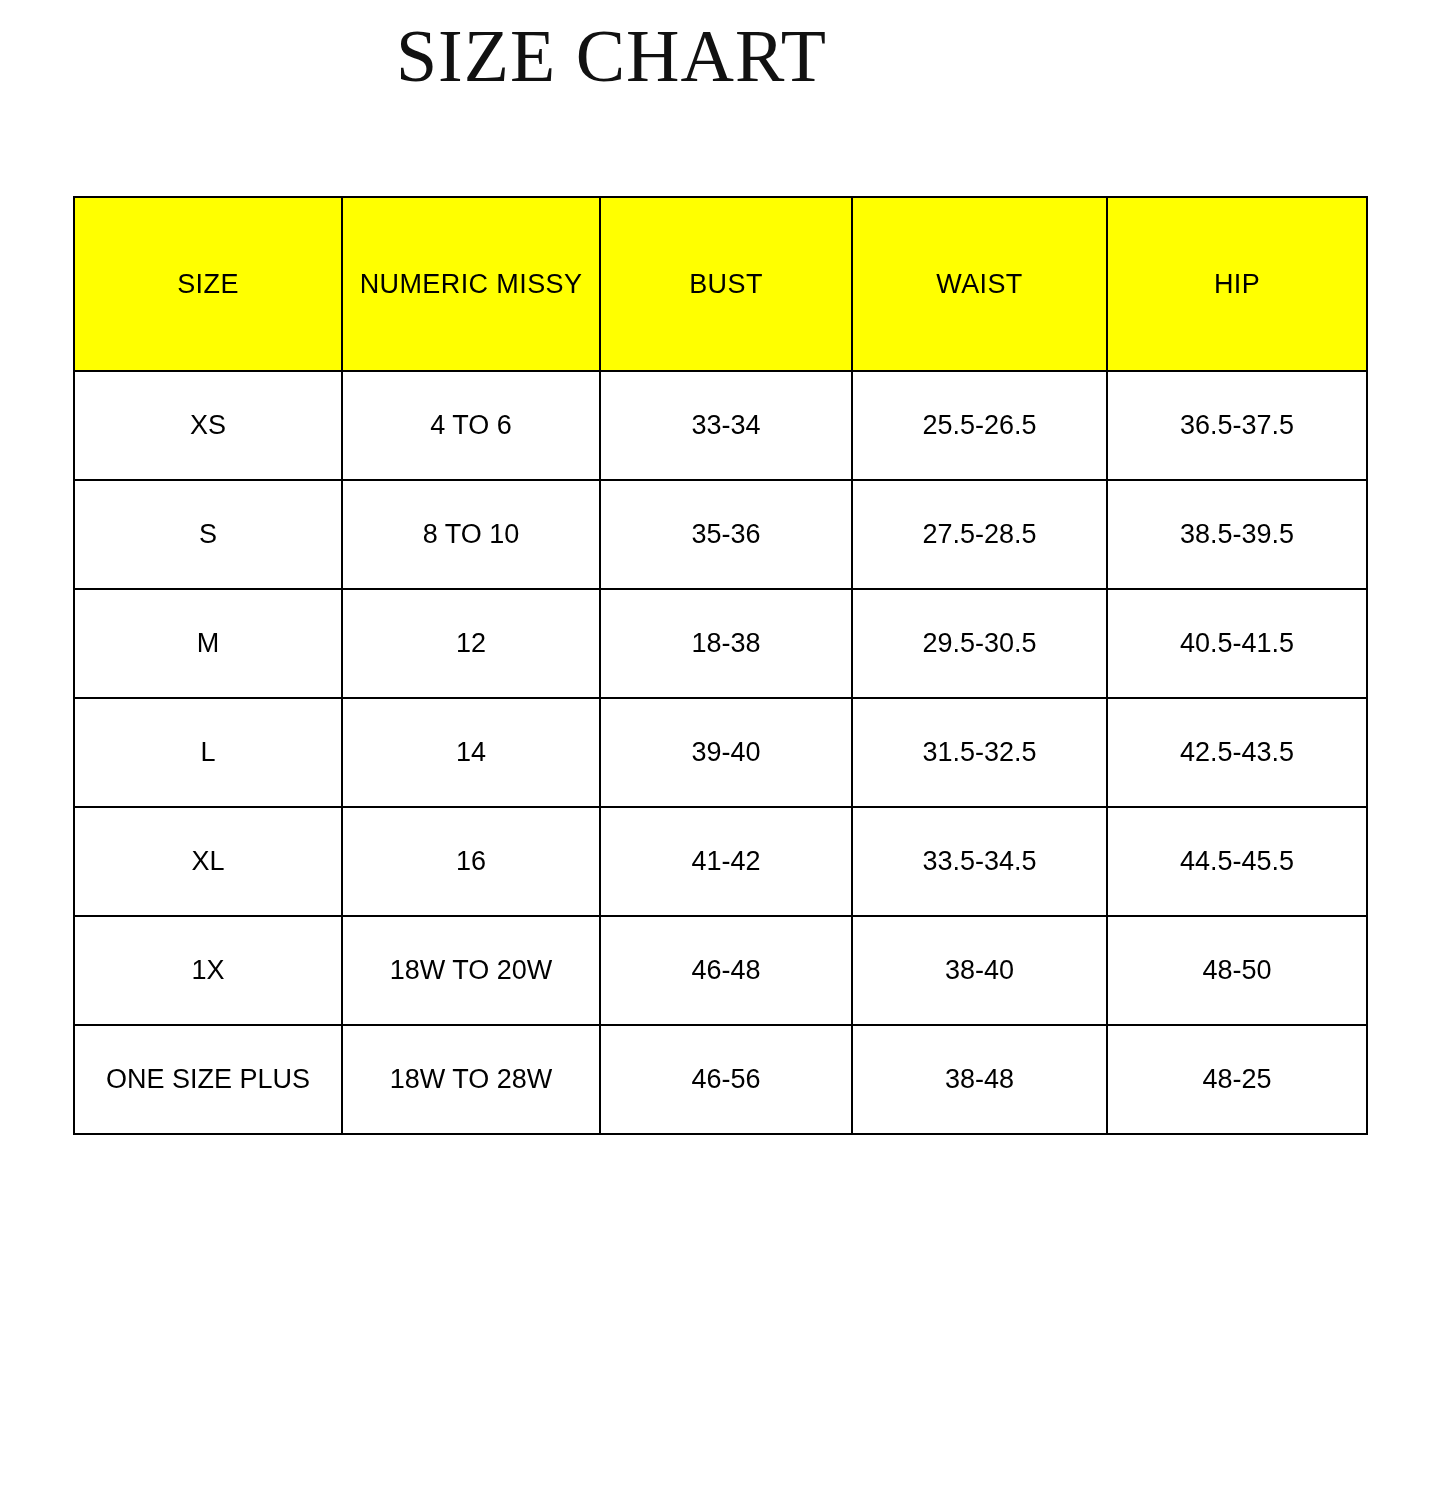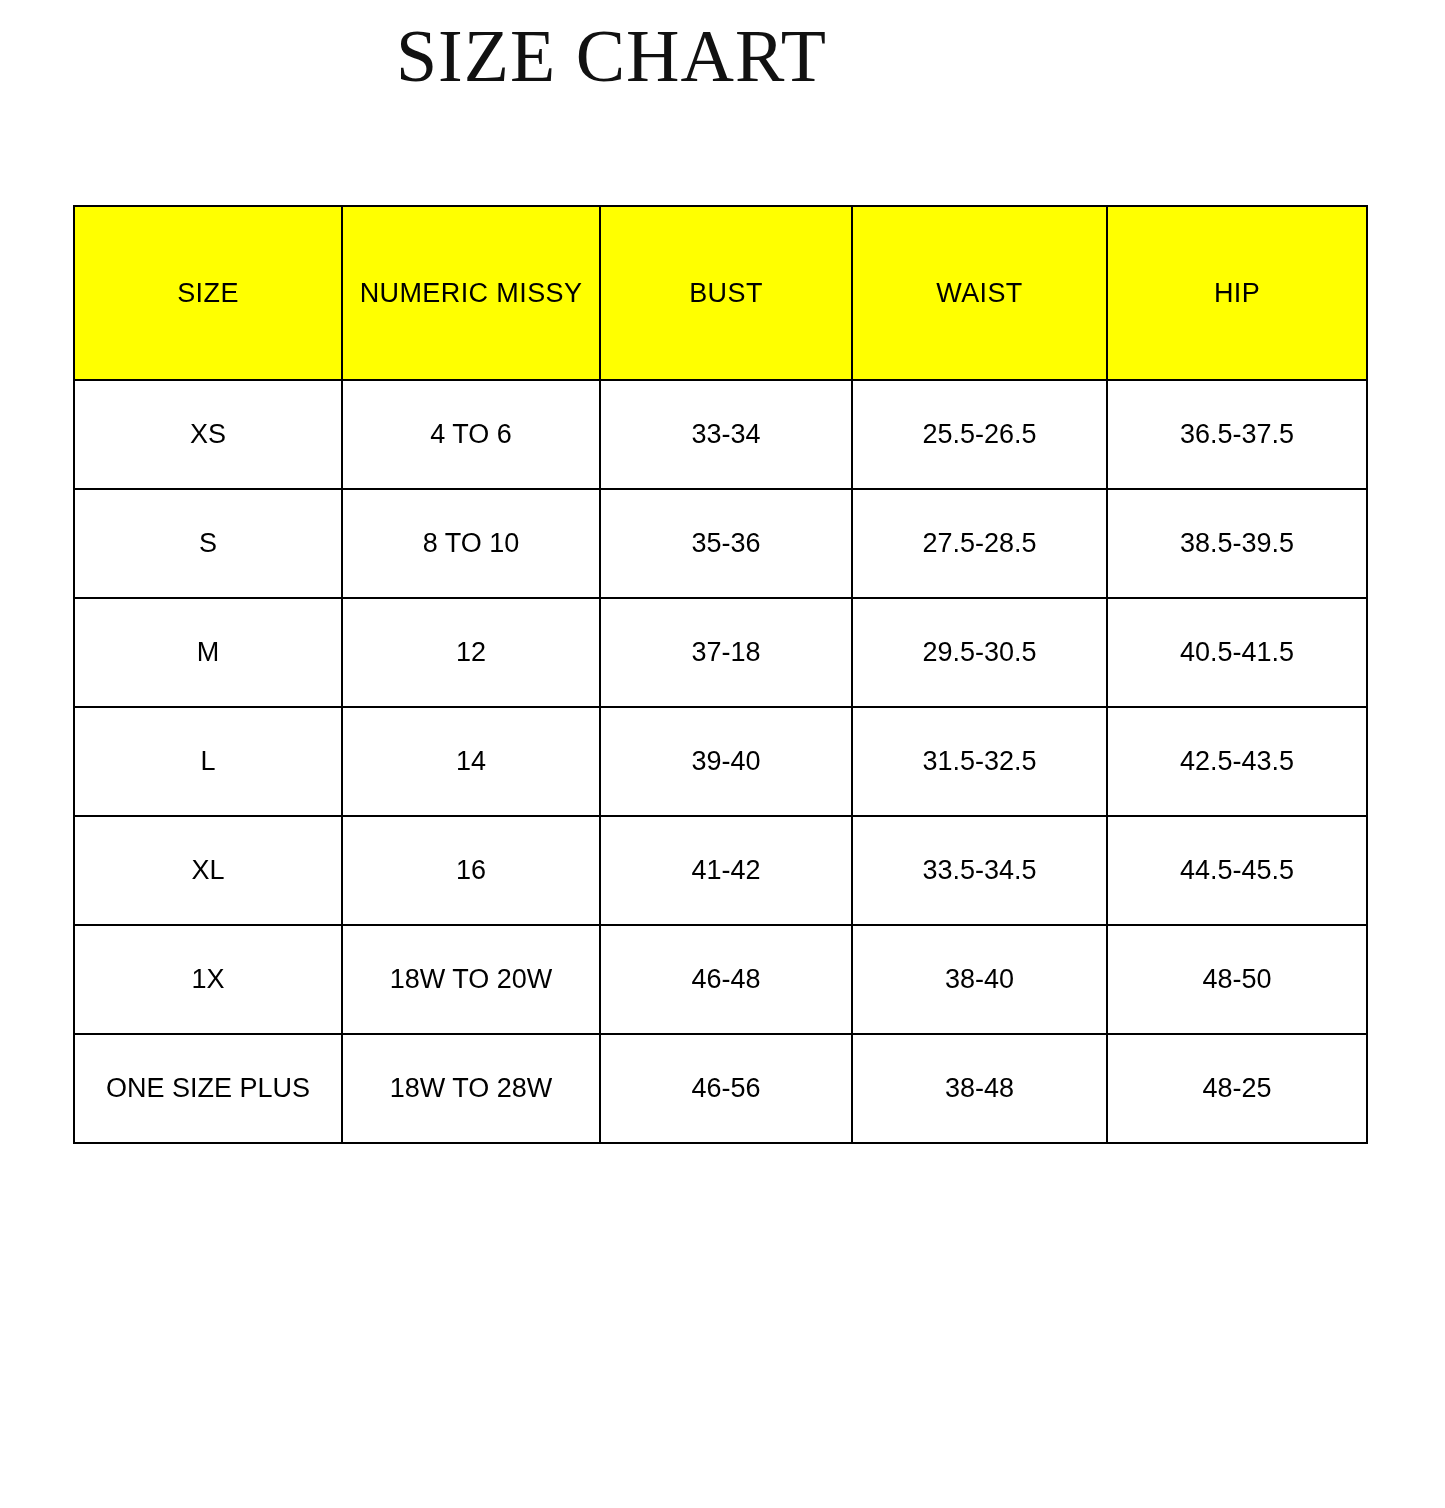--- a/index.html
+++ b/index.html
@@ -28,21 +28,21 @@
     text-align: center;
     letter-spacing: 1px;
     margin: 0;
     padding-top: 14px;
     line-height: 1.15;
     color: #111111;
   }
   .table-wrap {
     position: absolute;
     left: 73px;
-    top: 205px;
+    top: 196px;
     width: 1293px;
   }
   table.size-chart {
     border-collapse: collapse;
     width: 1293px;
     table-layout: fixed;
   }
   table.size-chart td, table.size-chart th {
     border: 2px solid #000000;
     text-align: center;
@@ -105,21 +105,21 @@
         <tr>
           <td>S</td>
           <td>8 TO 10</td>
           <td>35-36</td>
           <td>27.5-28.5</td>
           <td>38.5-39.5</td>
         </tr>
         <tr>
           <td>M</td>
           <td>12</td>
-          <td>37-18</td>
+          <td>18-38</td>
           <td>29.5-30.5</td>
           <td>40.5-41.5</td>
         </tr>
         <tr>
           <td>L</td>
           <td>14</td>
           <td>39-40</td>
           <td>31.5-32.5</td>
           <td>42.5-43.5</td>
         </tr>

